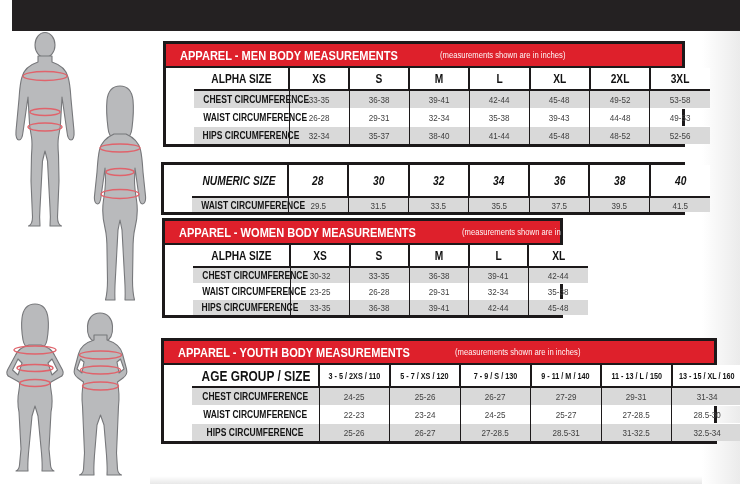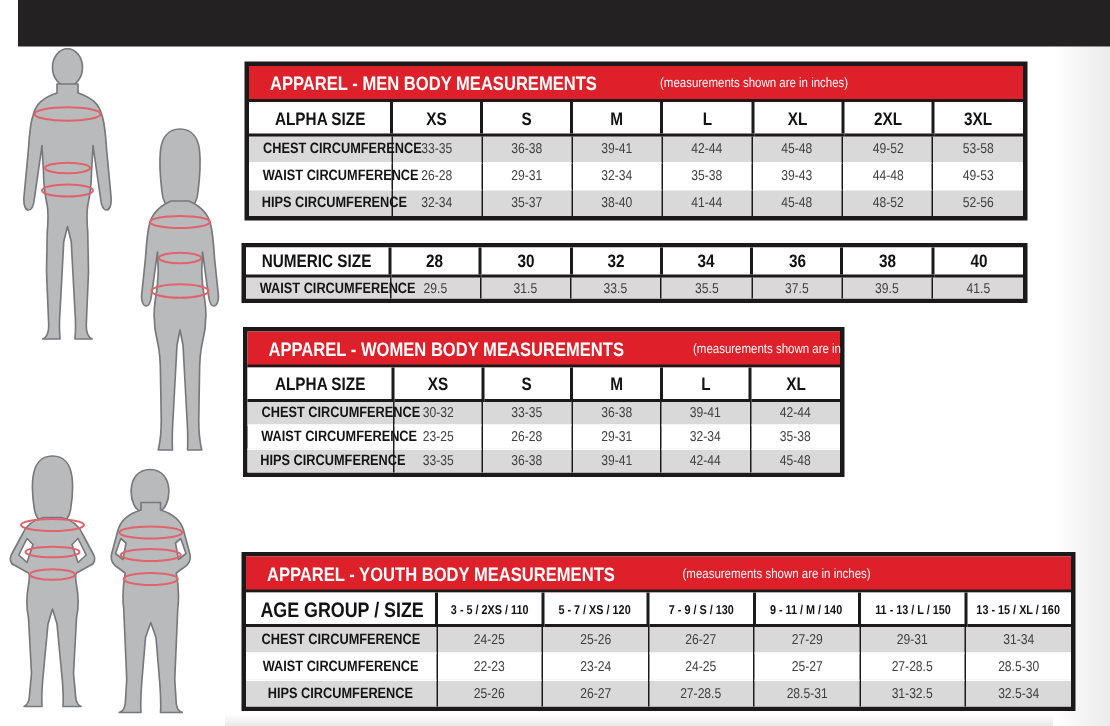--- a/index.html
+++ b/index.html
@@ -15,38 +15,38 @@
   .shade-bottom{position:absolute;left:150px;right:38px;bottom:0;height:8px;z-index:2;
     background:linear-gradient(to bottom,rgba(0,0,0,0),rgba(0,0,0,0.09));}
   .fig{position:absolute;z-index:1;}
   .fig path,.fig ellipse.body{fill:var(--sil);stroke:var(--silline);stroke-width:1.1;stroke-linejoin:round;}
   .fig .meas{fill:none;stroke:var(--meas);stroke-width:1.4;}
   
   .tblwrap{position:absolute;border:3px solid var(--bk);background:#fff;z-index:2;}
   .men{left:163px;top:41px;width:522px;}
   .numeric{left:161px;top:162px;width:524px;}
   .women{left:162px;top:218px;width:401px;}
-  .youth{left:161px;top:368px;width:556px;}
+  .youth{left:161px;top:338px;width:556px;}
   .redband{background:var(--red);height:24px;display:flex;align-items:center;
     padding-left:14px;border-bottom:2.5px solid var(--bk);white-space:nowrap;}
   .redband .rt{color:#fff;font-weight:bold;font-size:13px;letter-spacing:0;}
   .redband .rs{color:rgba(255,255,255,0.96);font-size:9px;margin-left:4px;}
   .redband .ct{transform-origin:0 50%;}
-  table{border-collapse:collapse;table-layout:fixed;width:100%;}
+  table{border-collapse:collapse;table-layout:fixed;width:100%;margin-left:28px;}
   th,td{text-align:center;vertical-align:middle;padding:0;white-space:nowrap;overflow:visible;}
   thead th{border-left:2px solid var(--bk);border-bottom:2.5px solid var(--bk);
     font-weight:bold;font-size:12px;color:#121212;height:22px;background:#fff;}
   thead th:first-child{border-left:none;}
   tbody td{border-left:1.3px solid var(--bk);font-size:9.5px;color:#3f3f3f;height:18px;}
   tbody td:first-child{border-left:none;}
   tbody tr+tr td{border-top:1.3px solid #fff;}
   tbody tr.shade{background:var(--gray);}
   tbody td.lbl{font-weight:bold;color:#141414;font-size:10px;}
   .men tbody td{height:18px;}
-  .numeric thead th{height:19px;}
+  .numeric thead th{height:32px;font-style:italic;}
   .numeric tbody td{height:15px;}
   .women tbody td{height:16px;}
   .youth thead th{font-size:8.5px;}
   .youth thead th:first-child{font-size:14px;}
   .youth tbody td{height:18px;}
   col.c0{width:95px;}
   .numeric col.c0{width:96px;}
   .women col.c0{width:97px;}
   .youth col.c0{width:127px;}
   .ct{display:inline-block;transform:scaleX(0.85);transform-origin:50% 50%;}

